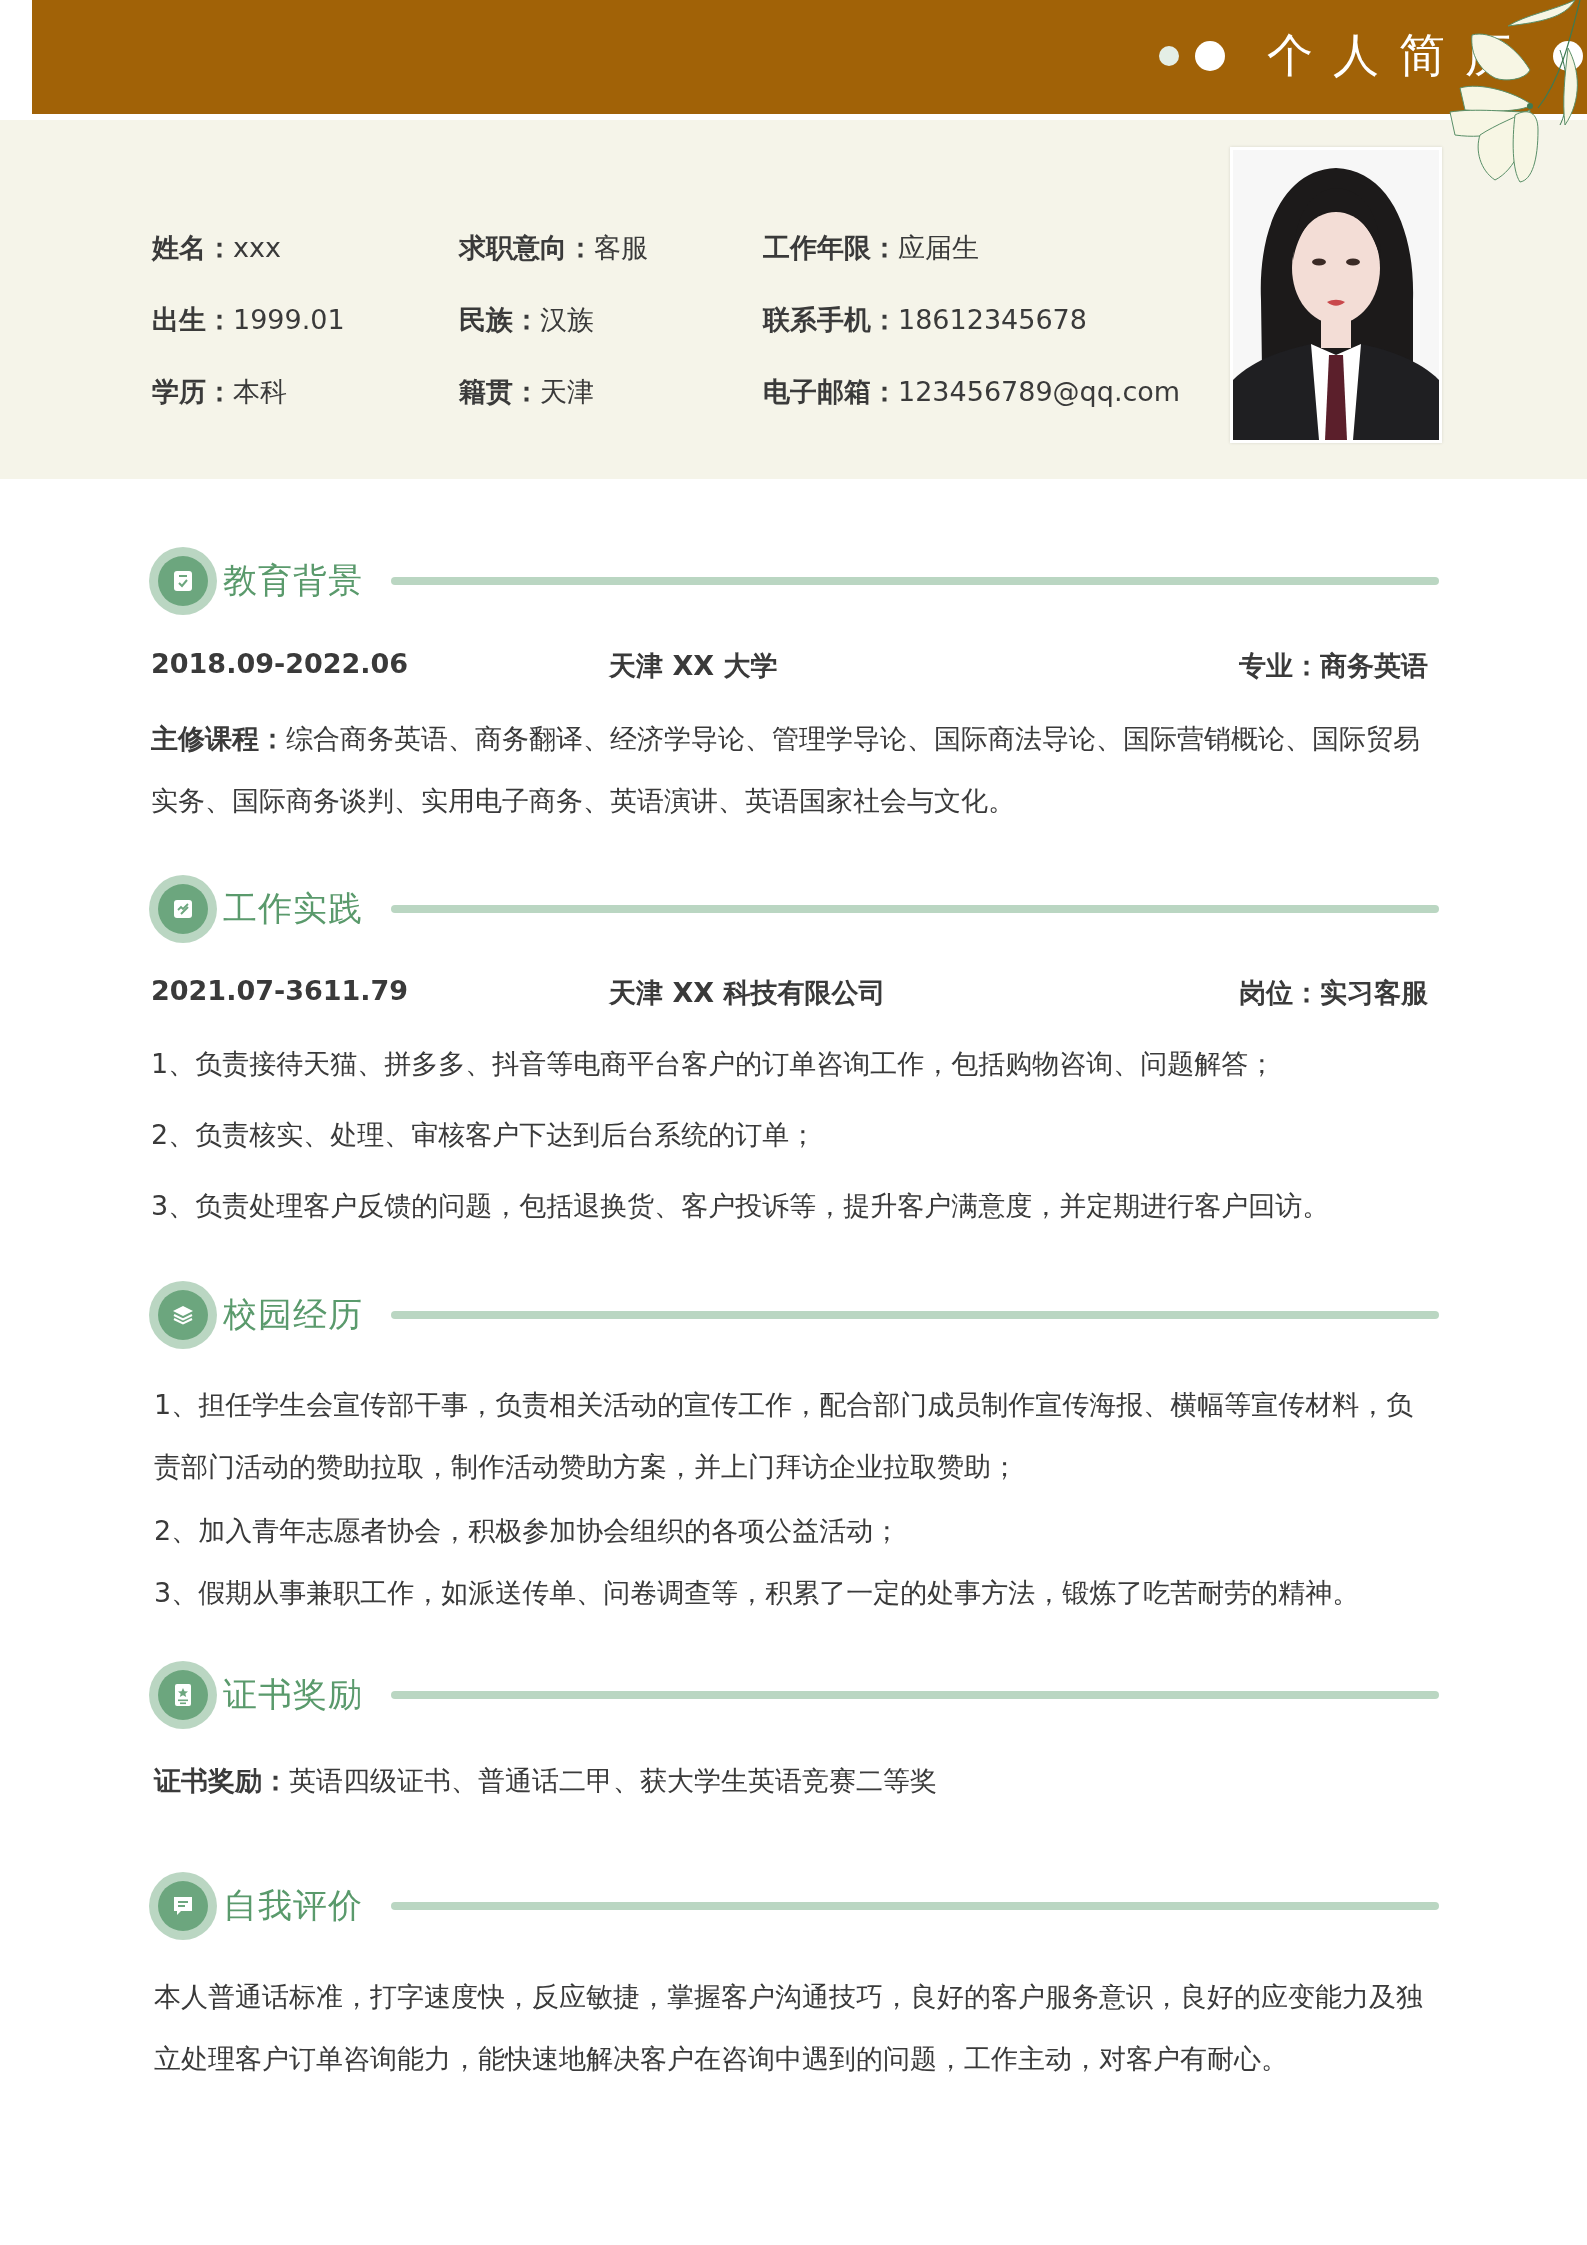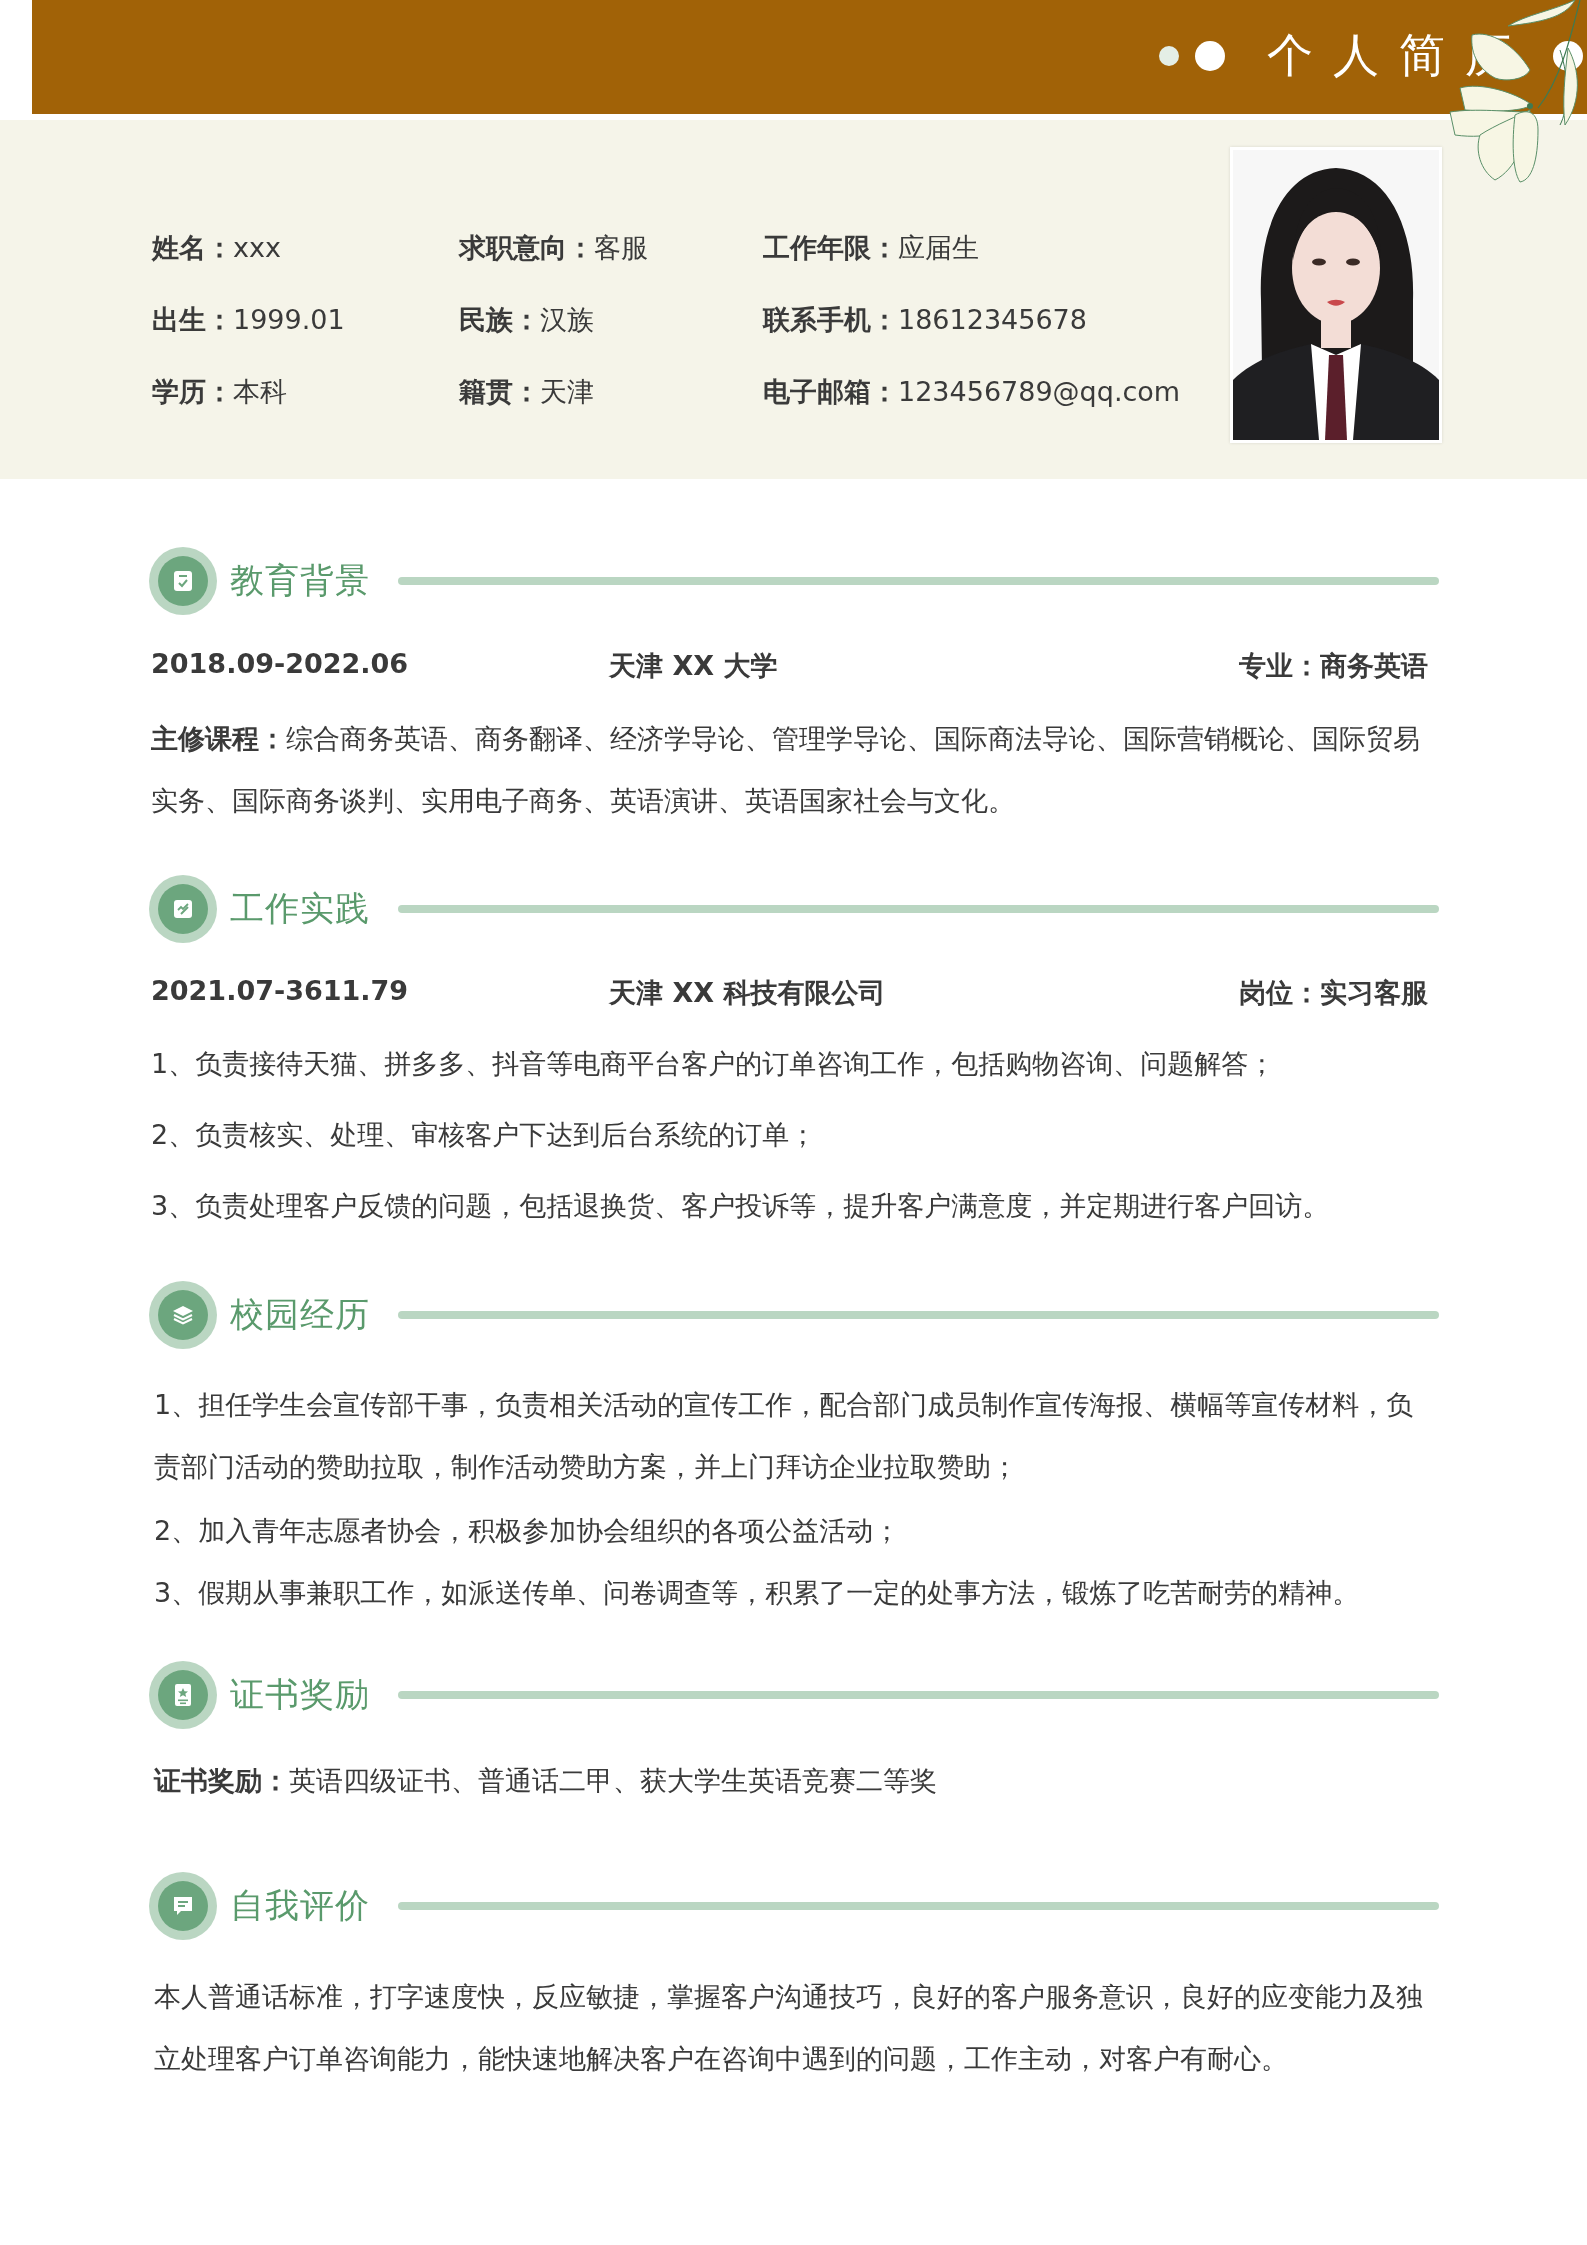--- a/index.html
+++ b/index.html
@@ -41,21 +41,21 @@
 
   .section-head { position: absolute; left: 149px; width: 1290px; height: 70px; display: flex; align-items: center; }
   .section-icon-outer {
     width: 68px; height: 68px; border-radius: 50%; background: #bad6c2;
     display: flex; align-items: center; justify-content: center; flex-shrink: 0;
   }
   .section-icon-inner {
     width: 50px; height: 50px; border-radius: 50%; background: #6ca67e;
     display: flex; align-items: center; justify-content: center;
   }
-  .section-title { color: #5a9a6c; font-size: 34px; margin-left: 13px; letter-spacing: 1px; white-space: nowrap; }
+  .section-title { color: #5a9a6c; font-size: 34px; margin-left: 6px; letter-spacing: 1px; white-space: nowrap; }
   .section-line { flex: 1; height: 8px; background: #bad6c2; border-radius: 4px; margin-left: 28px; }
 
   .row3 { position: absolute; left: 151px; width: 1277px; height: 40px; font-size: 27px; font-weight: bold; color: #3a3a3a; }
   .row3 .c1 { position: absolute; left: 0; top: 0; }
   .row3 .c2 { position: absolute; left: 458px; top: 0; }
   .row3 .c3 { position: absolute; right: 0; top: 0; }
 
   .para { position: absolute; left: 151px; width: 1290px; font-size: 27px; color: #3a3a3a; line-height: 62px; }
   .para b { font-weight: bold; }
   .line { position: absolute; left: 151px; font-size: 27px; color: #3a3a3a; white-space: nowrap; }

